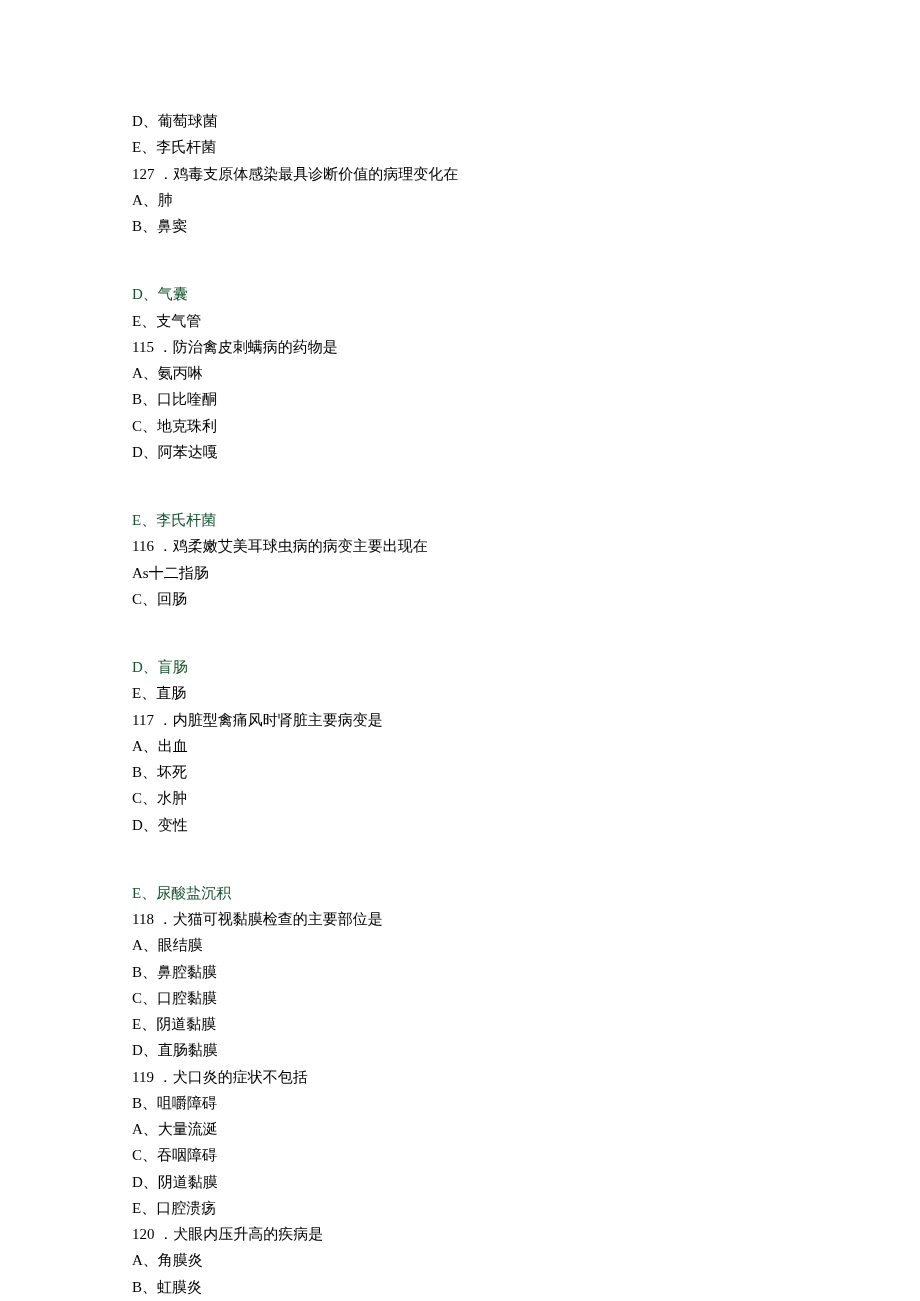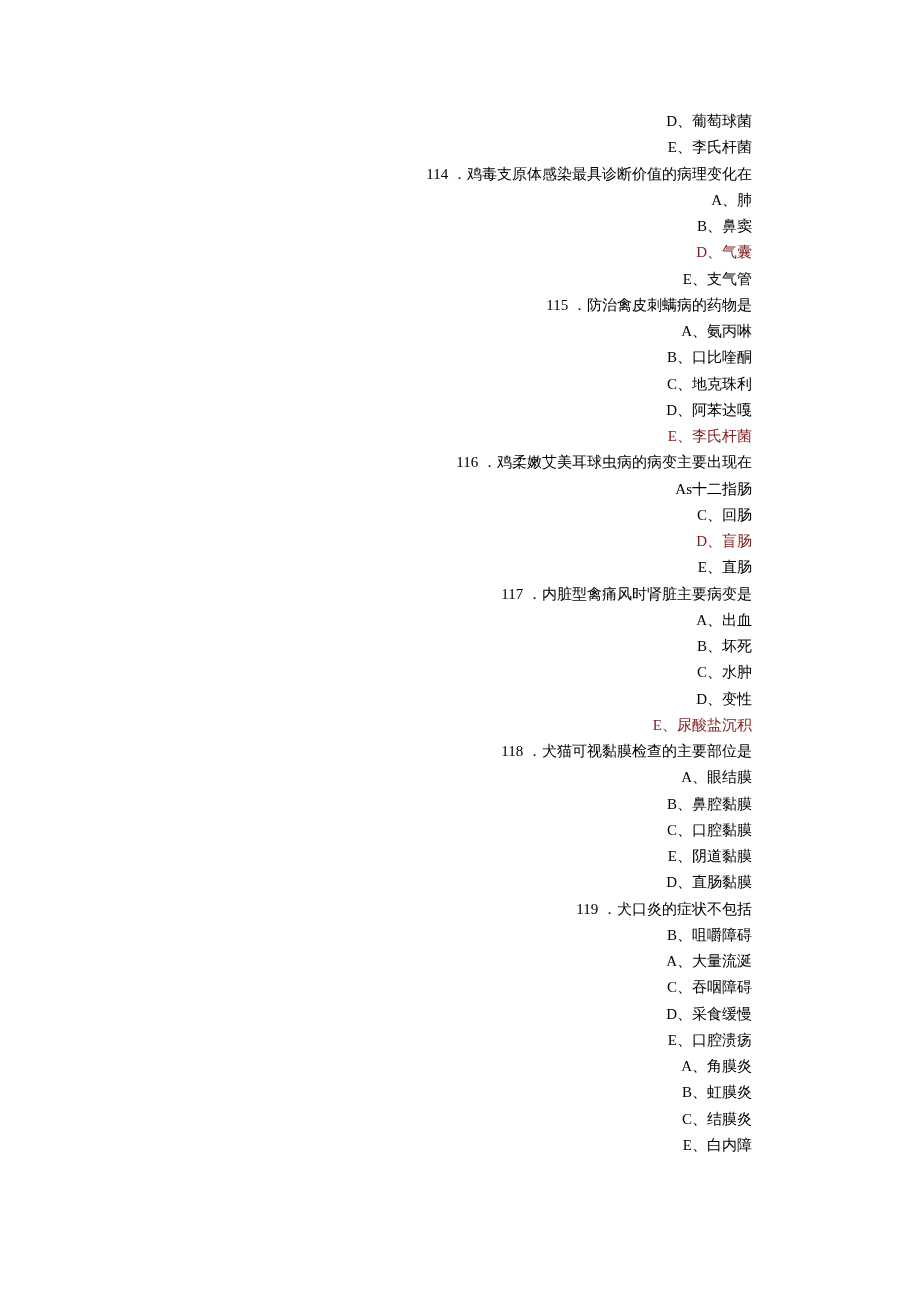--- a/index.html
+++ b/index.html
@@ -11,33 +11,33 @@
     color: #000000;
     width: 920px;
     line-height: 1.75;
   }
   .page {
     padding: 108px 0 60px 132px;
     width: 620px;
   }
   .line {
     display: block;
-    text-align: right;
   }
   .red {
-    color: #7f1d1d;
+    color: #14532d;
+    margin-top: 42px;
   }
 </style>
 </head>
 <body>
 
 <div class="page" id="line-container">
 <span class="line">D、葡萄球菌</span>
     <span class="line">E、李氏杆菌</span>
-    <span class="line">114 ．鸡毒支原体感染最具诊断价值的病理变化在</span>
+    <span class="line">127 ．鸡毒支原体感染最具诊断价值的病理变化在</span>
     <span class="line">A、肺</span>
     <span class="line">B、鼻窦</span>
     <span class="line red">D、气囊</span>
     <span class="line">E、支气管</span>
     <span class="line">115 ．防治禽皮刺螨病的药物是</span>
     <span class="line">A、氨丙啉</span>
     <span class="line">B、口比喹酮</span>
     <span class="line">C、地克珠利</span>
     <span class="line">D、阿苯达嘎</span>
     <span class="line red">E、李氏杆菌</span>
@@ -55,19 +55,20 @@
     <span class="line">118 ．犬猫可视黏膜检查的主要部位是</span>
     <span class="line">A、眼结膜</span>
     <span class="line">B、鼻腔黏膜</span>
     <span class="line">C、口腔黏膜</span>
     <span class="line">E、阴道黏膜</span>
     <span class="line">D、直肠黏膜</span>
     <span class="line">119 ．犬口炎的症状不包括</span>
     <span class="line">B、咀嚼障碍</span>
     <span class="line">A、大量流涎</span>
     <span class="line">C、吞咽障碍</span>
-    <span class="line">D、采食缓慢</span>
+    <span class="line">D、阴道黏膜</span>
     <span class="line">E、口腔溃疡</span>
+    <span class="line">120 ．犬眼内压升高的疾病是</span>
     <span class="line">A、角膜炎</span>
     <span class="line">B、虹膜炎</span>
     <span class="line">C、结膜炎</span>
     <span class="line">E、白内障</span>
   </div>
 
 </body></html>

